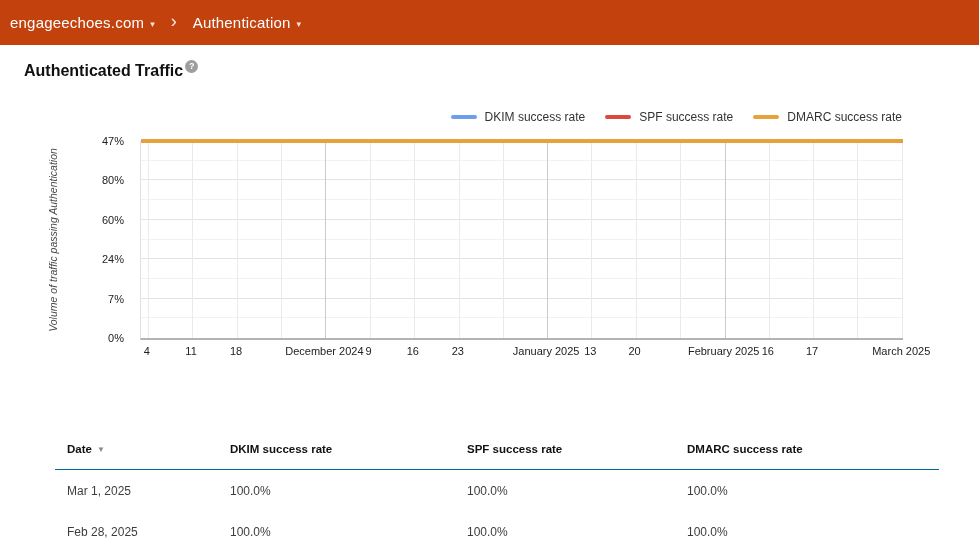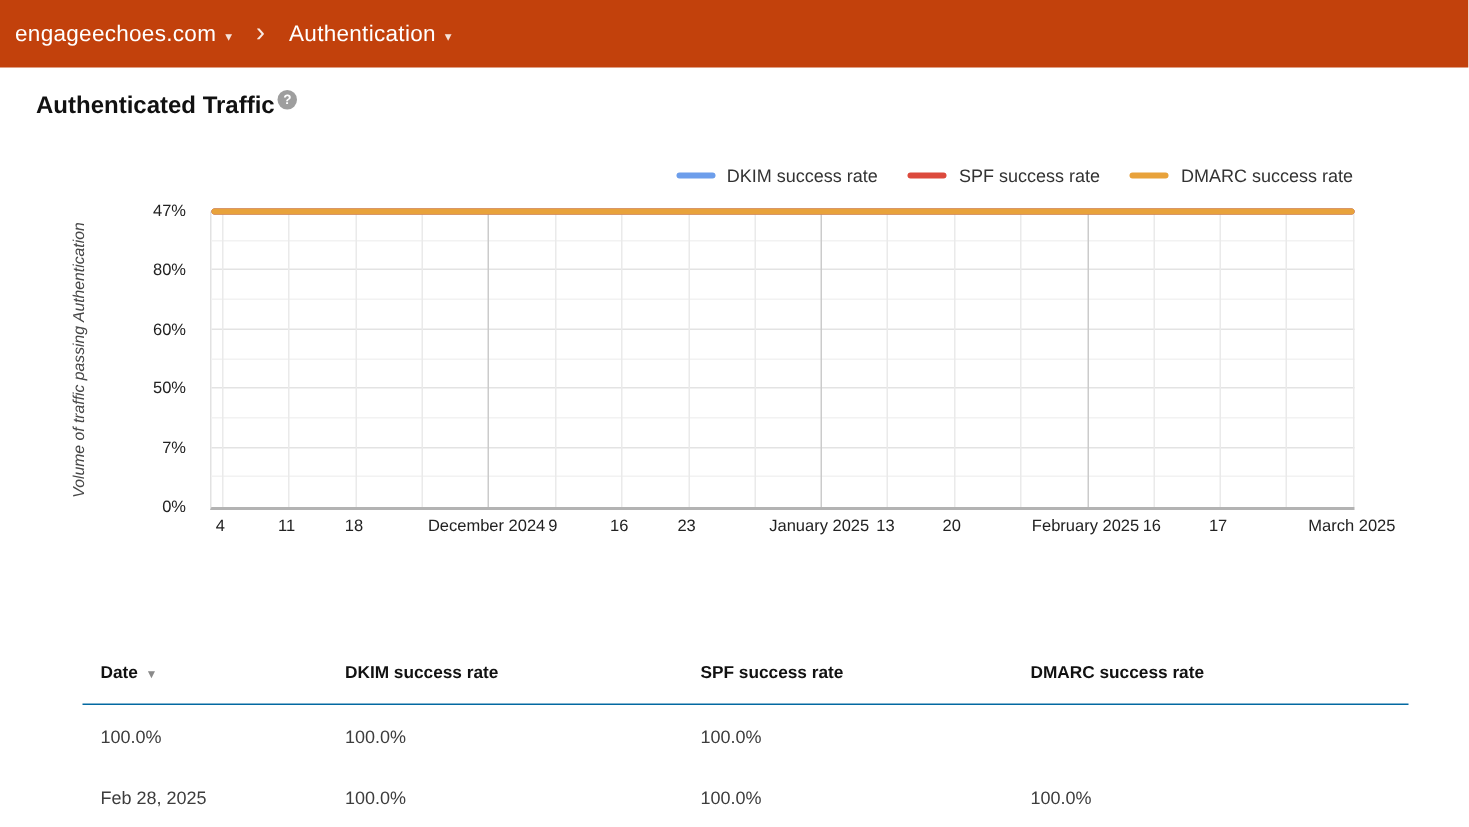--- a/index.html
+++ b/index.html
@@ -105,21 +105,21 @@
       <span class="legend-label">DMARC success rate</span>
     </div>
   </div>
 
 <div class="y-title-wrap">
   <span class="y-title">Volume of traffic passing Authentication</span>
 </div>
 <div class="y-labels">
     <span class="ytick" style="bottom: 0%;">0%</span>
     <span class="ytick" style="bottom: 20%;">7%</span>
-    <span class="ytick" style="bottom: 40%;">50%</span>
+    <span class="ytick" style="bottom: 40%;">24%</span>
     <span class="ytick" style="bottom: 60%;">60%</span>
     <span class="ytick" style="bottom: 80%;">80%</span>
     <span class="ytick" style="bottom: 100%;">47%</span>
   </div>
 <div class="plot">
     <div class="hgrid minor" style="bottom: 10%;"></div>
     <div class="hgrid major" style="bottom: 20%;"></div>
     <div class="hgrid minor" style="bottom: 30%;"></div>
     <div class="hgrid major" style="bottom: 40%;"></div>
     <div class="hgrid minor" style="bottom: 50%;"></div>
@@ -178,20 +178,21 @@
       </div>
       <div class="th">
         <span class="th-label">SPF success rate</span>
       </div>
       <div class="th">
         <span class="th-label">DMARC success rate</span>
       </div>
     </div>
   <div>
       <div class="tgrid trow">
+        <span class="td">Mar 1, 2025</span>
         <span class="td">100.0%</span>
         <span class="td">100.0%</span>
         <span class="td">100.0%</span>
       </div>
       <div class="tgrid trow">
         <span class="td">Feb 28, 2025</span>
         <span class="td">100.0%</span>
         <span class="td">100.0%</span>
         <span class="td">100.0%</span>
       </div>

